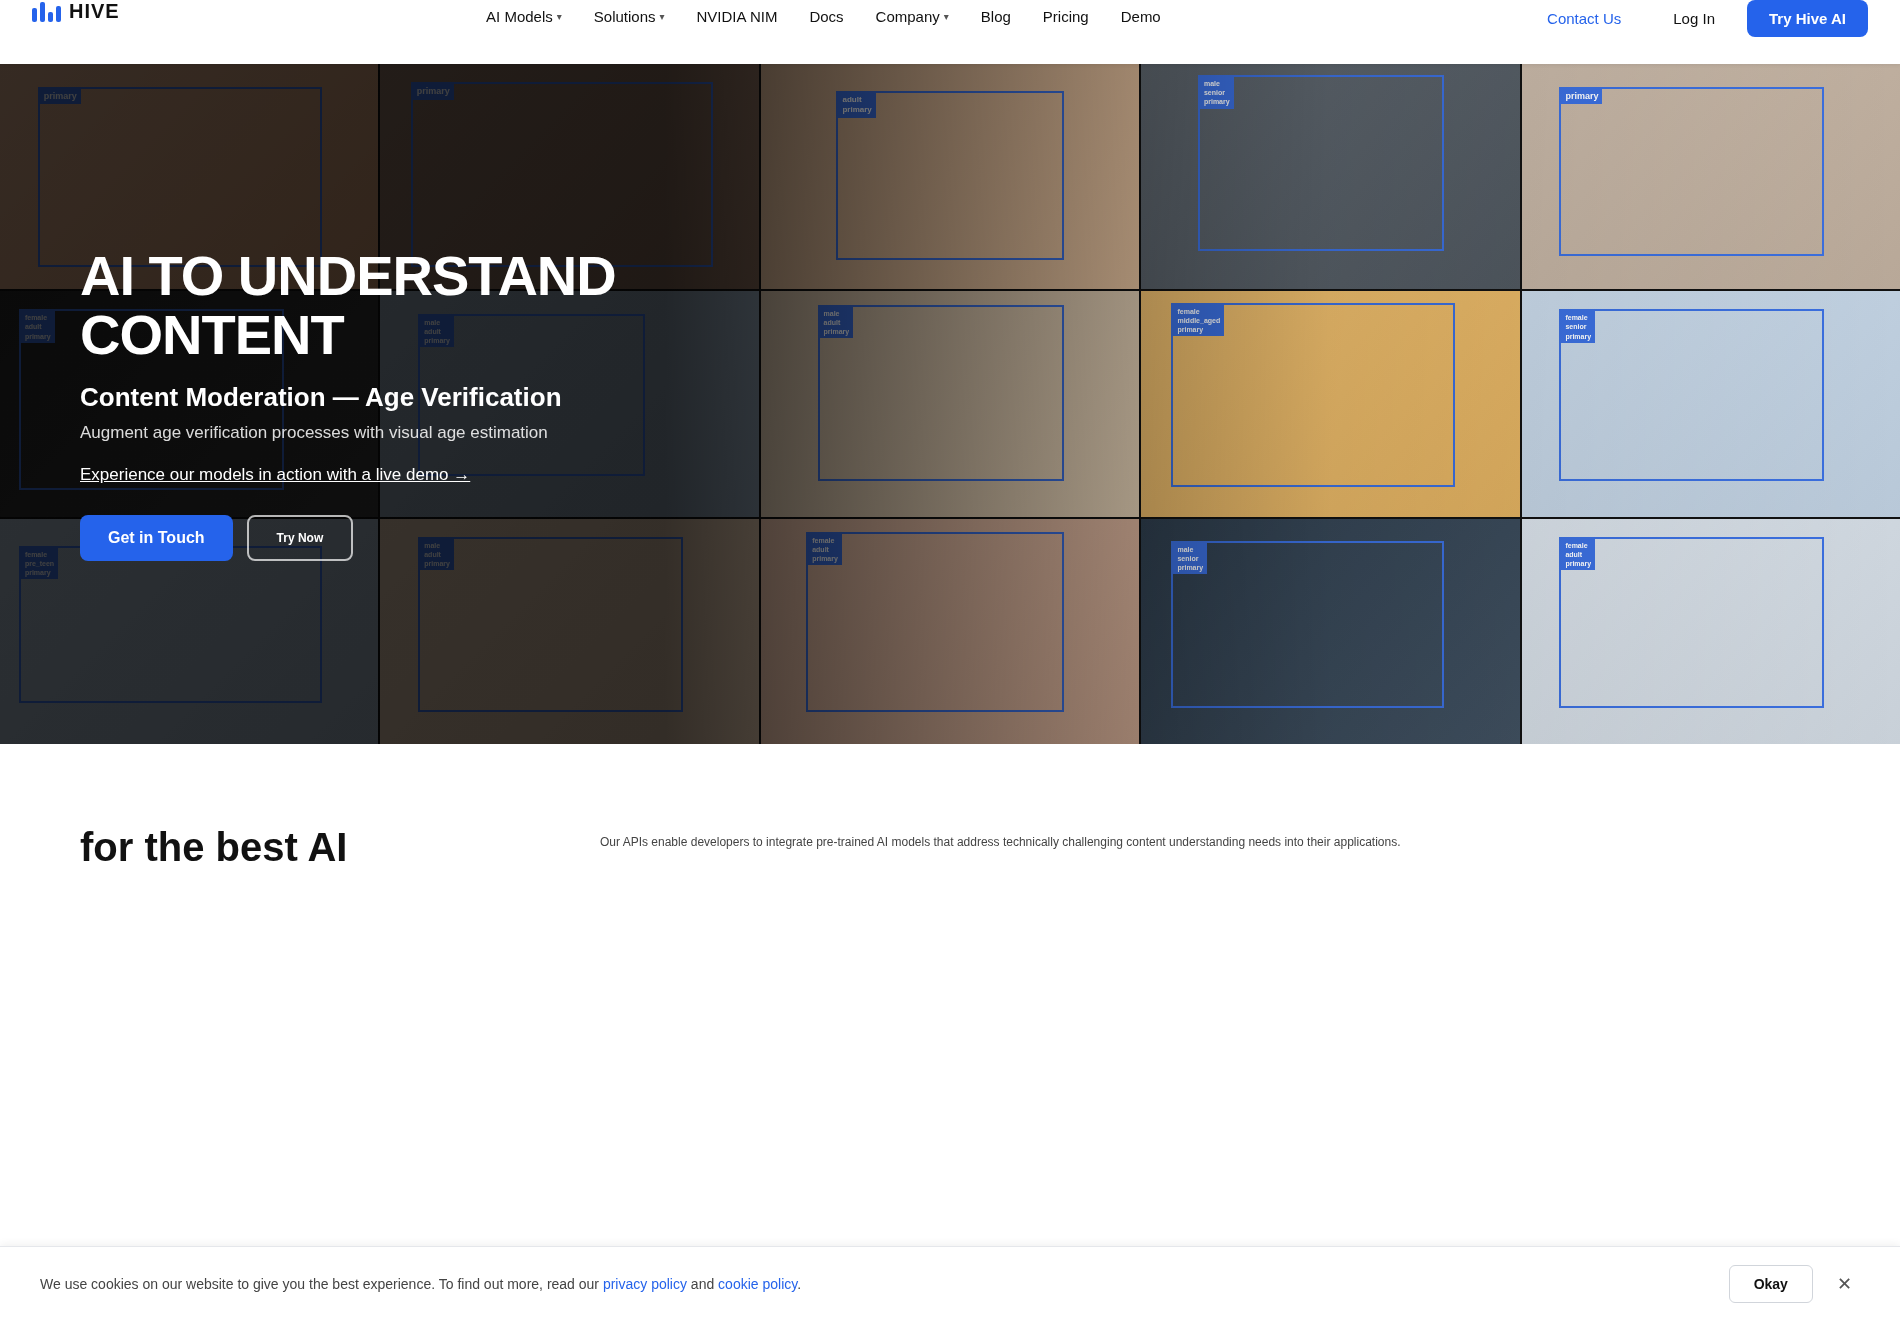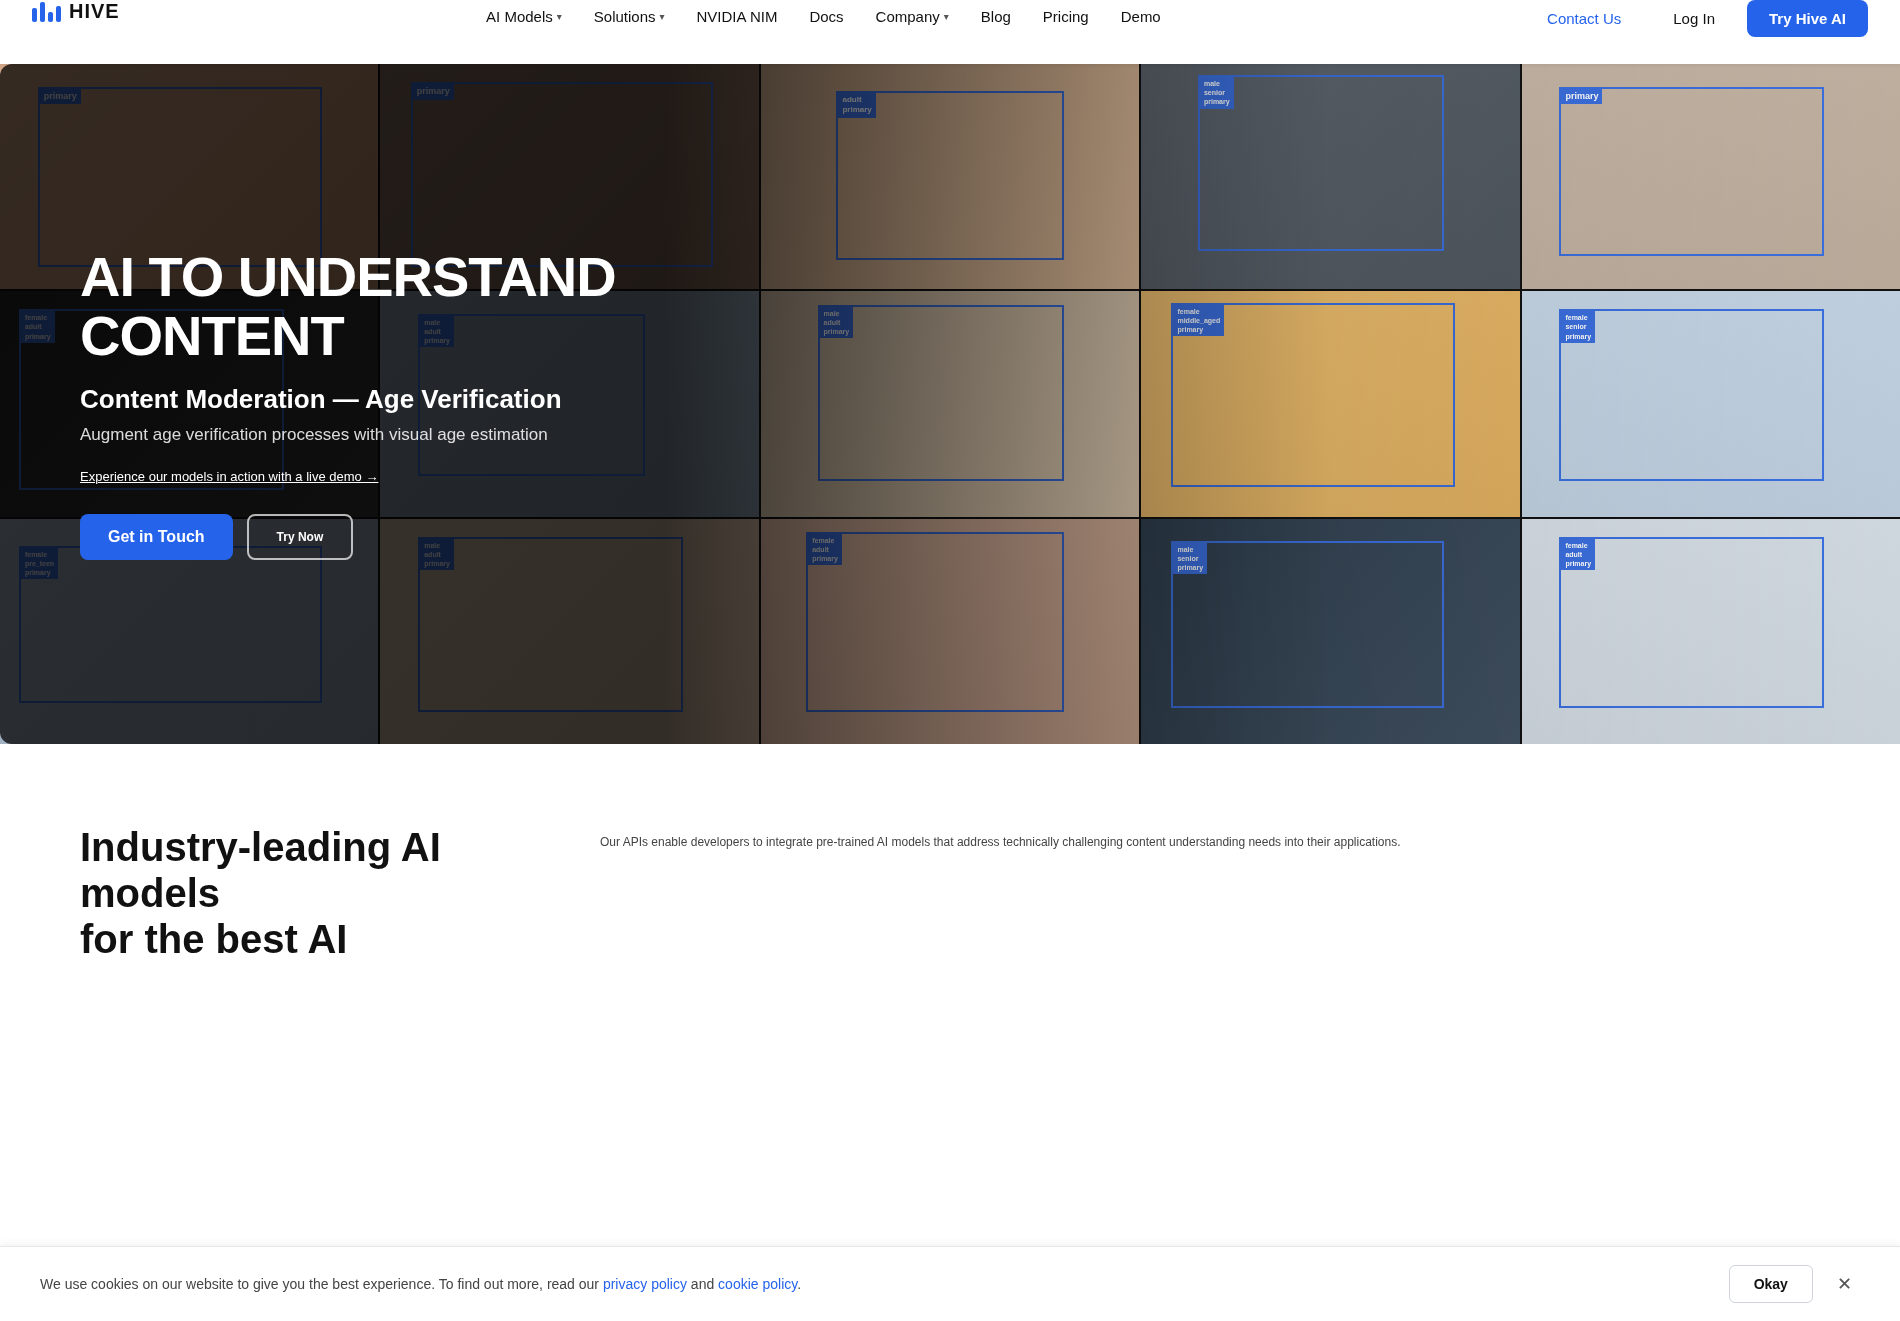--- a/index.html
+++ b/index.html
@@ -87,31 +87,30 @@
     .c14 { background: linear-gradient(135deg, #304050 0%, #405060 100%); }
     .c15 { background: linear-gradient(135deg, #d8e0e8 0%, #c8d0d8 100%); }
 
     
     .hero-overlay {
       position: absolute; top: 0; left: 0; right: 0; bottom: 0;
       background: linear-gradient(to right, rgba(0,0,0,0.75) 35%, rgba(0,0,0,0.1) 70%, transparent 100%);
       display: flex; align-items: center;
       padding: 60px 80px;
       pointer-events: none;
-      border-radius: 12px;
     }
     .hero-content { max-width: 580px; pointer-events: all; }
     .hero-title {
       font-size: 56px; font-weight: 900; color: #fff;
       line-height: 1.05; letter-spacing: -1px; margin-bottom: 18px;
     }
     .hero-subtitle { font-size: 26px; font-weight: 700; color: #fff; margin-bottom: 10px; }
     .hero-desc { font-size: 17px; color: rgba(255,255,255,0.85); margin-bottom: 22px; }
     .hero-demo-link {
-      display: inline-block; font-size: 13px; color: #fff;
+      display: inline-block; font-size: 17px; color: #fff;
       text-decoration: underline; margin-bottom: 30px; cursor: pointer;
     }
     .hero-buttons { display: flex; gap: 14px; }
     .btn-get-in-touch {
       padding: 14px 28px; font-size: 16px; font-weight: 600;
       background: #2563eb; color: #fff; border: none; border-radius: 8px; cursor: pointer;
     }
     .btn-try-now {
       padding: 14px 28px; font-size: 12px; font-weight: 600;
       background: transparent; color: #fff; border: 2px solid rgba(255,255,255,0.7);
@@ -320,21 +319,20 @@
       <div class="hero-buttons">
         <button class="btn-get-in-touch">Get in Touch</button>
         <button class="btn-try-now">Try Now</button>
       </div>
     </div>
   </div>
 </section>
 
 <section class="section-industry">
   <div class="section-industry-left">
-    <h2 class="section-title">Industry-leading AI models</h2>
     <h2 class="section-subtitle-line">for the best AI</h2>
   </div>
   <div class="section-industry-right">
     <p class="section-desc">Our APIs enable developers to integrate pre-trained AI models that address technically challenging content understanding needs into their applications.</p>
   </div>
 </section>
 
 <div class="cookie-banner">
   <p class="cookie-text">
     <span>We use cookies on our website to give you the best experience. To find out more, read our </span><a href="#">privacy policy</a><span> and </span><a href="#">cookie policy</a><span>.</span>

